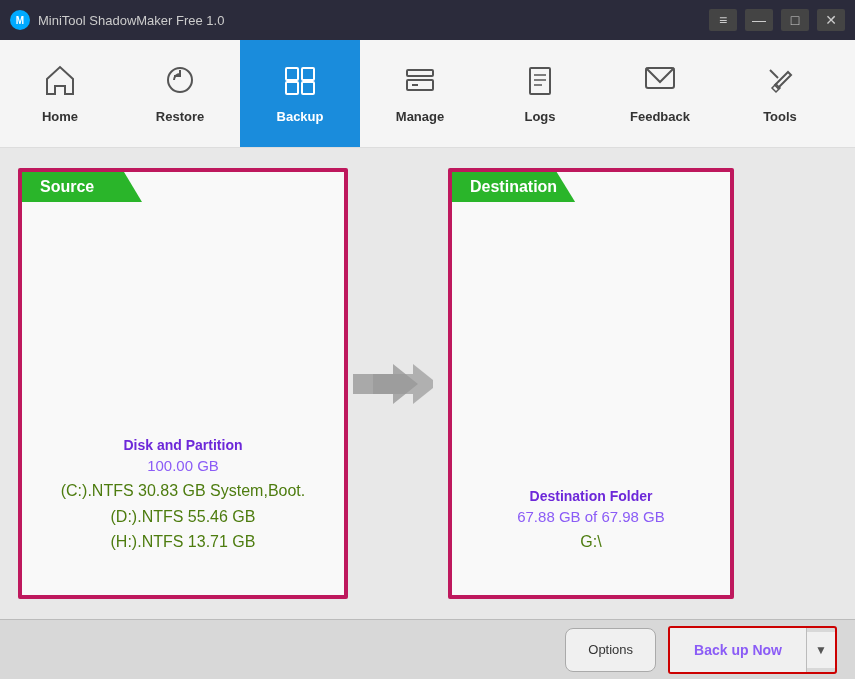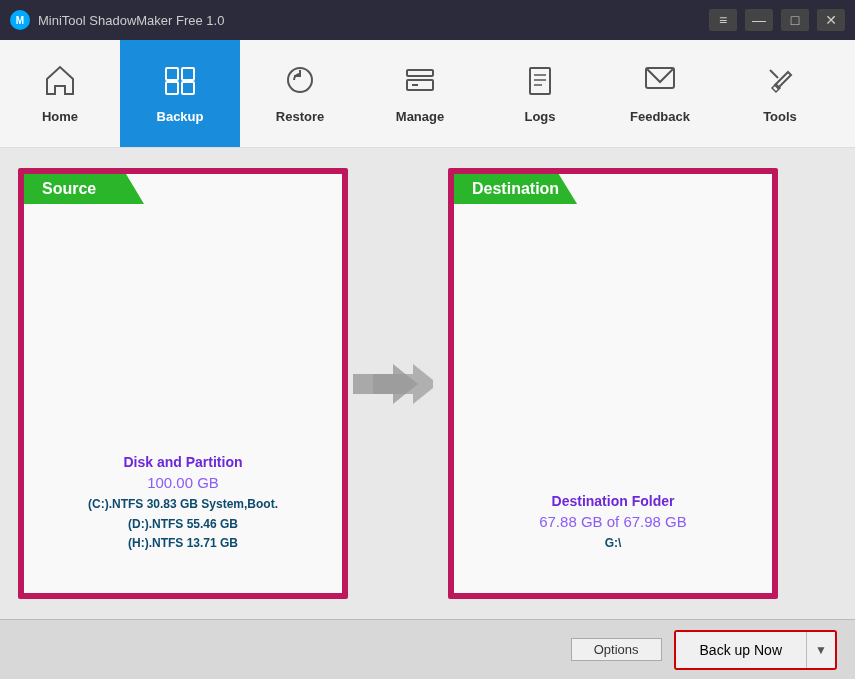--- a/index.html
+++ b/index.html
@@ -76,32 +76,32 @@
       height: calc(679px - 40px - 108px - 60px);
       display: flex;
       align-items: center;
       padding: 20px 18px;
       gap: 0;
     }
 
     
     .panel {
       background: #f9f9f9;
-      border: 6px solid #be185d;
+      border: 4px solid #be185d;
       border-radius: 2px;
       height: 100%;
       position: relative;
       display: flex;
       flex-direction: column;
       align-items: center;
       justify-content: flex-end;
       padding-bottom: 40px;
     }
     .panel-left { width: 330px; }
-    .panel-right { width: 330px; margin-left: 10px; }
+    .panel-right { width: 286px; margin-left: 10px; }
 
     .panel-header {
       position: absolute;
       top: 0; left: 0;
       display: flex;
       align-items: center;
     }
     .panel-header-label {
       background: #2ab52a;
       color: white;
@@ -133,24 +133,23 @@
       font-size: 14px;
       color: #6d28d9;
       margin-bottom: 4px;
     }
     .panel-content .item-size {
       font-size: 15px;
       color: #8b5cf6;
       margin-bottom: 4px;
     }
     .panel-content .item-details {
-      font-size: 12px;
-      color: #0c4a6e;
+      font-size: 16px;
+      color: #4d7c0f;
       line-height: 1.6;
-      font-weight: bold;
     }
 
     
     #footer {
       background: #d8d8d8;
       height: 60px;
       display: flex;
       align-items: center;
       padding: 0 18px;
       gap: 12px;
@@ -168,48 +167,48 @@
     }
     .footer-spacer { flex: 1; }
     .backup-now-group {
       display: flex;
       align-items: center;
       border: 2px solid #cc0000;
       border-radius: 3px;
       overflow: hidden;
     }
     .backup-now-btn {
-      height: 36px;
+      height: 44px;
       padding: 0 24px;
       background: #f0f0f0;
       border: none;
       font-size: 14px;
-      font-weight: normal;
-      cursor: pointer;
-      color: #000000;
+      font-weight: bold;
+      cursor: pointer;
+      color: #8b5cf6;
       border-right: 1px solid #bbb;
     }
     .backup-now-dropdown {
       height: 36px;
       width: 28px;
       background: #f0f0f0;
       border: none;
       cursor: pointer;
       display: flex;
       align-items: center;
       justify-content: center;
       font-size: 12px;
       color: #555;
     }
     .options-btn {
-      height: 23px;
+      height: 44px;
       padding: 0 22px;
       background: #f0f0f0;
       border: 1px solid #aaa;
-      border-radius: 0;
+      border-radius: 8px;
       font-size: 13px;
       cursor: pointer;
       color: #333;
     }
   </style>
 </head>
 <body>
 
 <div id="titlebar">
   <div class="logo">
@@ -231,41 +230,41 @@
 
   <div class="nav-item">
     <span>
       <svg viewBox="0 0 40 40" fill="none" xmlns="http://www.w3.org/2000/svg">
         <path d="M7 19L20 7L33 19V34H25V26H15V34H7V19Z" stroke="#555" stroke-width="2" fill="none"></path>
       </svg>
     </span>
     <span>Home</span>
   </div>
 
+  <div class="nav-item">
+    <span>
+      <svg viewBox="0 0 40 40" fill="none" xmlns="http://www.w3.org/2000/svg">
+        <circle cx="20" cy="20" r="12" stroke="#555" stroke-width="2" fill="none"></circle>
+        <path d="M14 20 A6 6 0 0 1 20 14" stroke="#555" stroke-width="2" fill="none"></path>
+        <polyline points="20,10 20,16 14,16" stroke="#555" stroke-width="2" fill="none"></polyline>
+      </svg>
+    </span>
+    <span>Restore</span>
+  </div>
+
   <div class="nav-item active">
     <span>
       <svg viewBox="0 0 40 40" fill="none" xmlns="http://www.w3.org/2000/svg">
         <rect x="6" y="8" width="12" height="12" rx="1" stroke="white" stroke-width="2" fill="none"></rect>
         <rect x="22" y="8" width="12" height="12" rx="1" stroke="white" stroke-width="2" fill="none"></rect>
         <rect x="6" y="22" width="12" height="12" rx="1" stroke="white" stroke-width="2" fill="none"></rect>
         <rect x="22" y="22" width="12" height="12" rx="1" stroke="white" stroke-width="2" fill="none"></rect>
       </svg>
     </span>
     <span>Backup</span>
-  </div>
-
-  <div class="nav-item">
-    <span>
-      <svg viewBox="0 0 40 40" fill="none" xmlns="http://www.w3.org/2000/svg">
-        <circle cx="20" cy="20" r="12" stroke="#555" stroke-width="2" fill="none"></circle>
-        <path d="M14 20 A6 6 0 0 1 20 14" stroke="#555" stroke-width="2" fill="none"></path>
-        <polyline points="20,10 20,16 14,16" stroke="#555" stroke-width="2" fill="none"></polyline>
-      </svg>
-    </span>
-    <span>Restore</span>
   </div>
 
   <div class="nav-item">
     <span>
       <svg viewBox="0 0 40 40" fill="none" xmlns="http://www.w3.org/2000/svg">
         <rect x="7" y="10" width="26" height="6" rx="1" stroke="#555" stroke-width="2" fill="none"></rect>
         <rect x="7" y="20" width="26" height="10" rx="1" stroke="#555" stroke-width="2" fill="none"></rect>
         <line x1="12" y1="25" x2="18" y2="25" stroke="#555" stroke-width="2"></line>
       </svg>
     </span>

